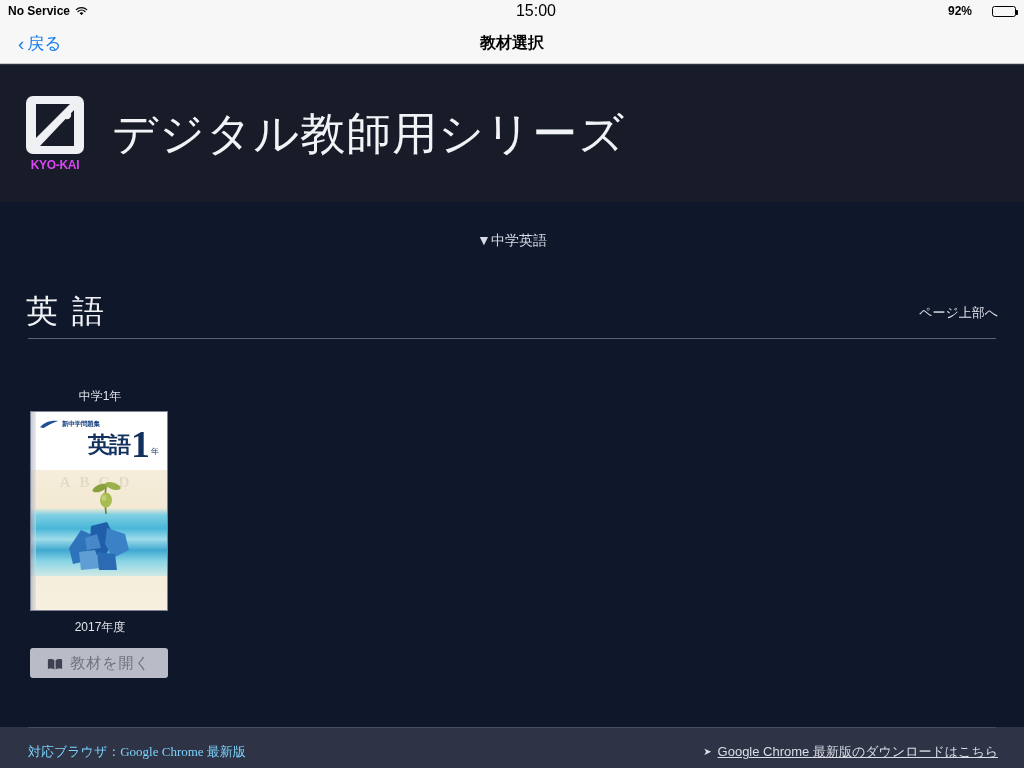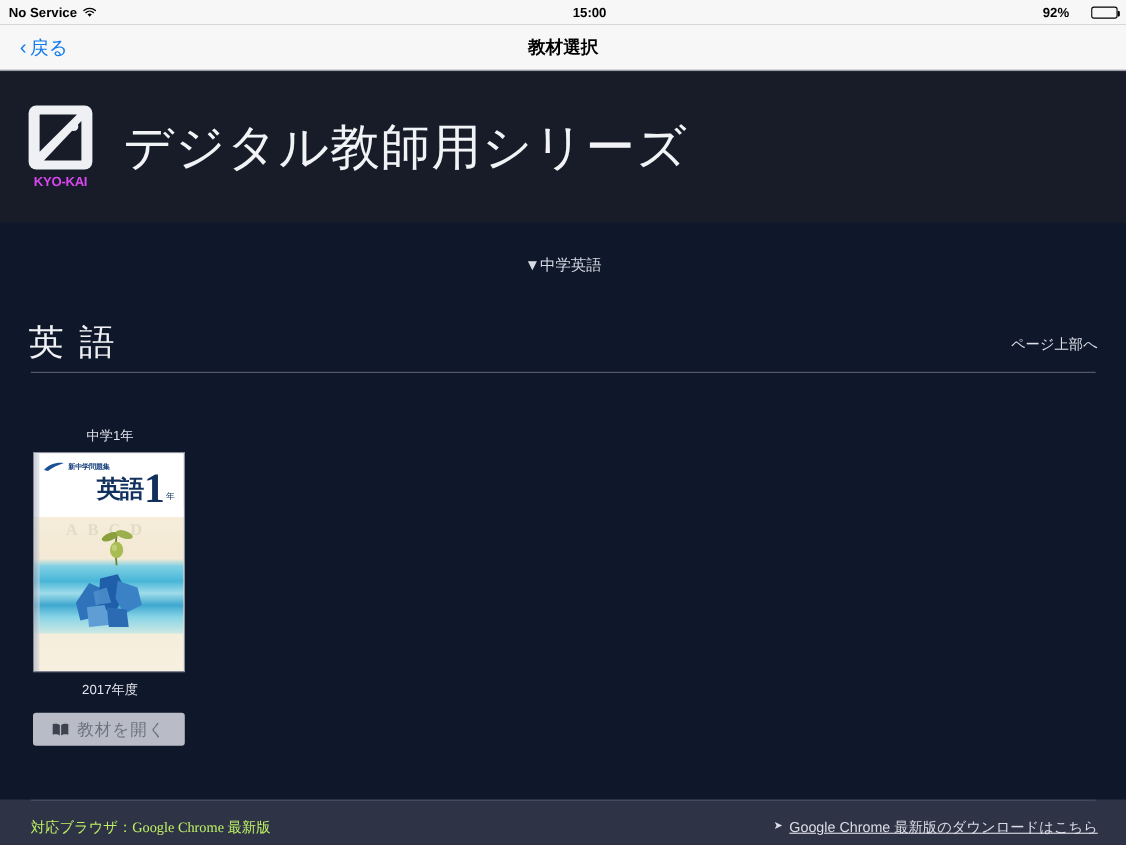--- a/index.html
+++ b/index.html
@@ -16,21 +16,21 @@
     position:absolute; left:0; top:0; width:1024px; height:22px;
     background:#f7f7f7; color:#000;
     display:flex; align-items:center;
     font-size:12px; font-weight:bold;
     padding:0 8px;
   }
   .sb-left{ display:flex; align-items:center; gap:5px; }
   .sb-center{
     position:absolute; left:0; right:0; top:0; height:22px;
     display:flex; align-items:center; justify-content:center;
-    font-size:12px; font-weight:bold; pointer-events:none;margin-left:48px;
+    font-size:16px; font-weight:normal; pointer-events:none;margin-left:48px;
   }
   .sb-right{
     margin-left:auto; display:flex; align-items:center; gap:20px;
     font-size:12px; font-weight:bold;
   }
   .wifi-icon{ display:inline-block; width:13px; height:11px; }
   .battery{
     width:24px; height:11px; border:1px solid #000; border-radius:2.5px;
     position:relative; padding:1px;
   }
@@ -218,21 +218,21 @@
   .footer{
     position:absolute; left:0; top:727px; width:1024px; height:41px;
     background:#2e3346;
   }
   .footer-rule{
     position:absolute; left:28px; top:0; width:968px; height:1px;
     background:#494f63;
   }
   .footer-left{
     position:absolute; left:28px; top:16px;
-    color:#bef264;
+    color:#7dd3fc;
     font-family:"Liberation Serif", serif;
     font-size:13px;
     text-align:center;
   }
   .footer-right{
     position:absolute; right:26px; top:16px;
     display:flex; align-items:center; gap:6px;
     color:#dcdee6; font-size:13px;
     cursor:pointer;
   }

